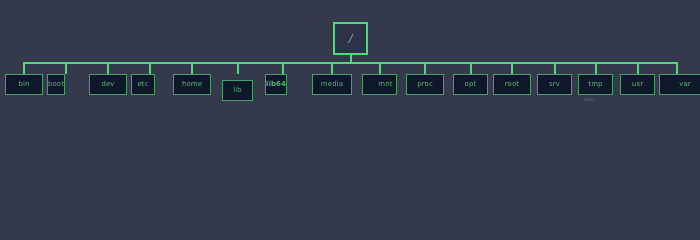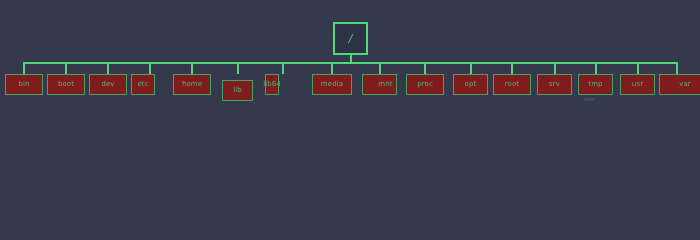--- a/index.html
+++ b/index.html
@@ -50,21 +50,21 @@
     position: absolute;
     width: 2px;
     background: #4fd97a;
   }
   
   .leaf-node {
     position: absolute;
     box-sizing: border-box;
     height: 21px;
     border: 1px solid #4a9e68;
-    background: #7f1d1d;
+    background: #0f172a;
     display: flex;
     align-items: center;
     justify-content: center;
   }
   .leaf-label {
     color: #5fae77;
     font-size: 7px;
     line-height: 1;
     white-space: nowrap;
     letter-spacing: 0.1px;
@@ -102,36 +102,36 @@
       <div class="leaf-stem" style="left: 511px; top: 62px; height: 12px;"></div>
       <div class="leaf-stem" style="left: 553.5px; top: 62px; height: 12px;"></div>
       <div class="leaf-stem" style="left: 594.5px; top: 62px; height: 12px;"></div>
       <div class="leaf-stem" style="left: 636.5px; top: 62px; height: 12px;"></div>
       <div class="leaf-stem" style="left: 675.5px; top: 62px; height: 12px;"></div>
     </div>
   <div id="leaves">
       <div class="leaf-node" style="left: 5px; top: 74px; width: 38px;">
         <span class="leaf-label">bin</span>
       </div>
-      <div class="leaf-node" style="left: 47px; top: 74px; width: 38px;">
+      <div class="leaf-node" style="left: 47px; top: 74px; width: 18px;">
         <span class="leaf-label">boot</span>
       </div>
       <div class="leaf-node" style="left: 89px; top: 74px; width: 38px;">
         <span class="leaf-label">dev</span>
       </div>
       <div class="leaf-node" style="left: 131px; top: 74px; width: 24px;">
         <span class="leaf-label">etc</span>
       </div>
       <div class="leaf-node" style="left: 173px; top: 74px; width: 38px;">
         <span class="leaf-label">home</span>
       </div>
       <div class="leaf-node" style="left: 222px; top: 80px; width: 31px;">
         <span class="leaf-label">lib</span>
       </div>
-      <div class="leaf-node" style="left: 265px; top: 74px; width: 14px;">
+      <div class="leaf-node" style="left: 265px; top: 74px; width: 22px; font-weight: bold;">
         <span class="leaf-label">lib64</span>
       </div>
       <div class="leaf-node" style="left: 312px; top: 74px; width: 40px; justify-content: center;">
         <span class="leaf-label">media</span>
       </div>
       <div class="leaf-node" style="left: 362px; top: 74px; width: 35px; padding-left: 12px;">
         <span class="leaf-label">mnt</span>
       </div>
       <div class="leaf-node" style="left: 406px; top: 74px; width: 38px;">
         <span class="leaf-label">proc</span>

